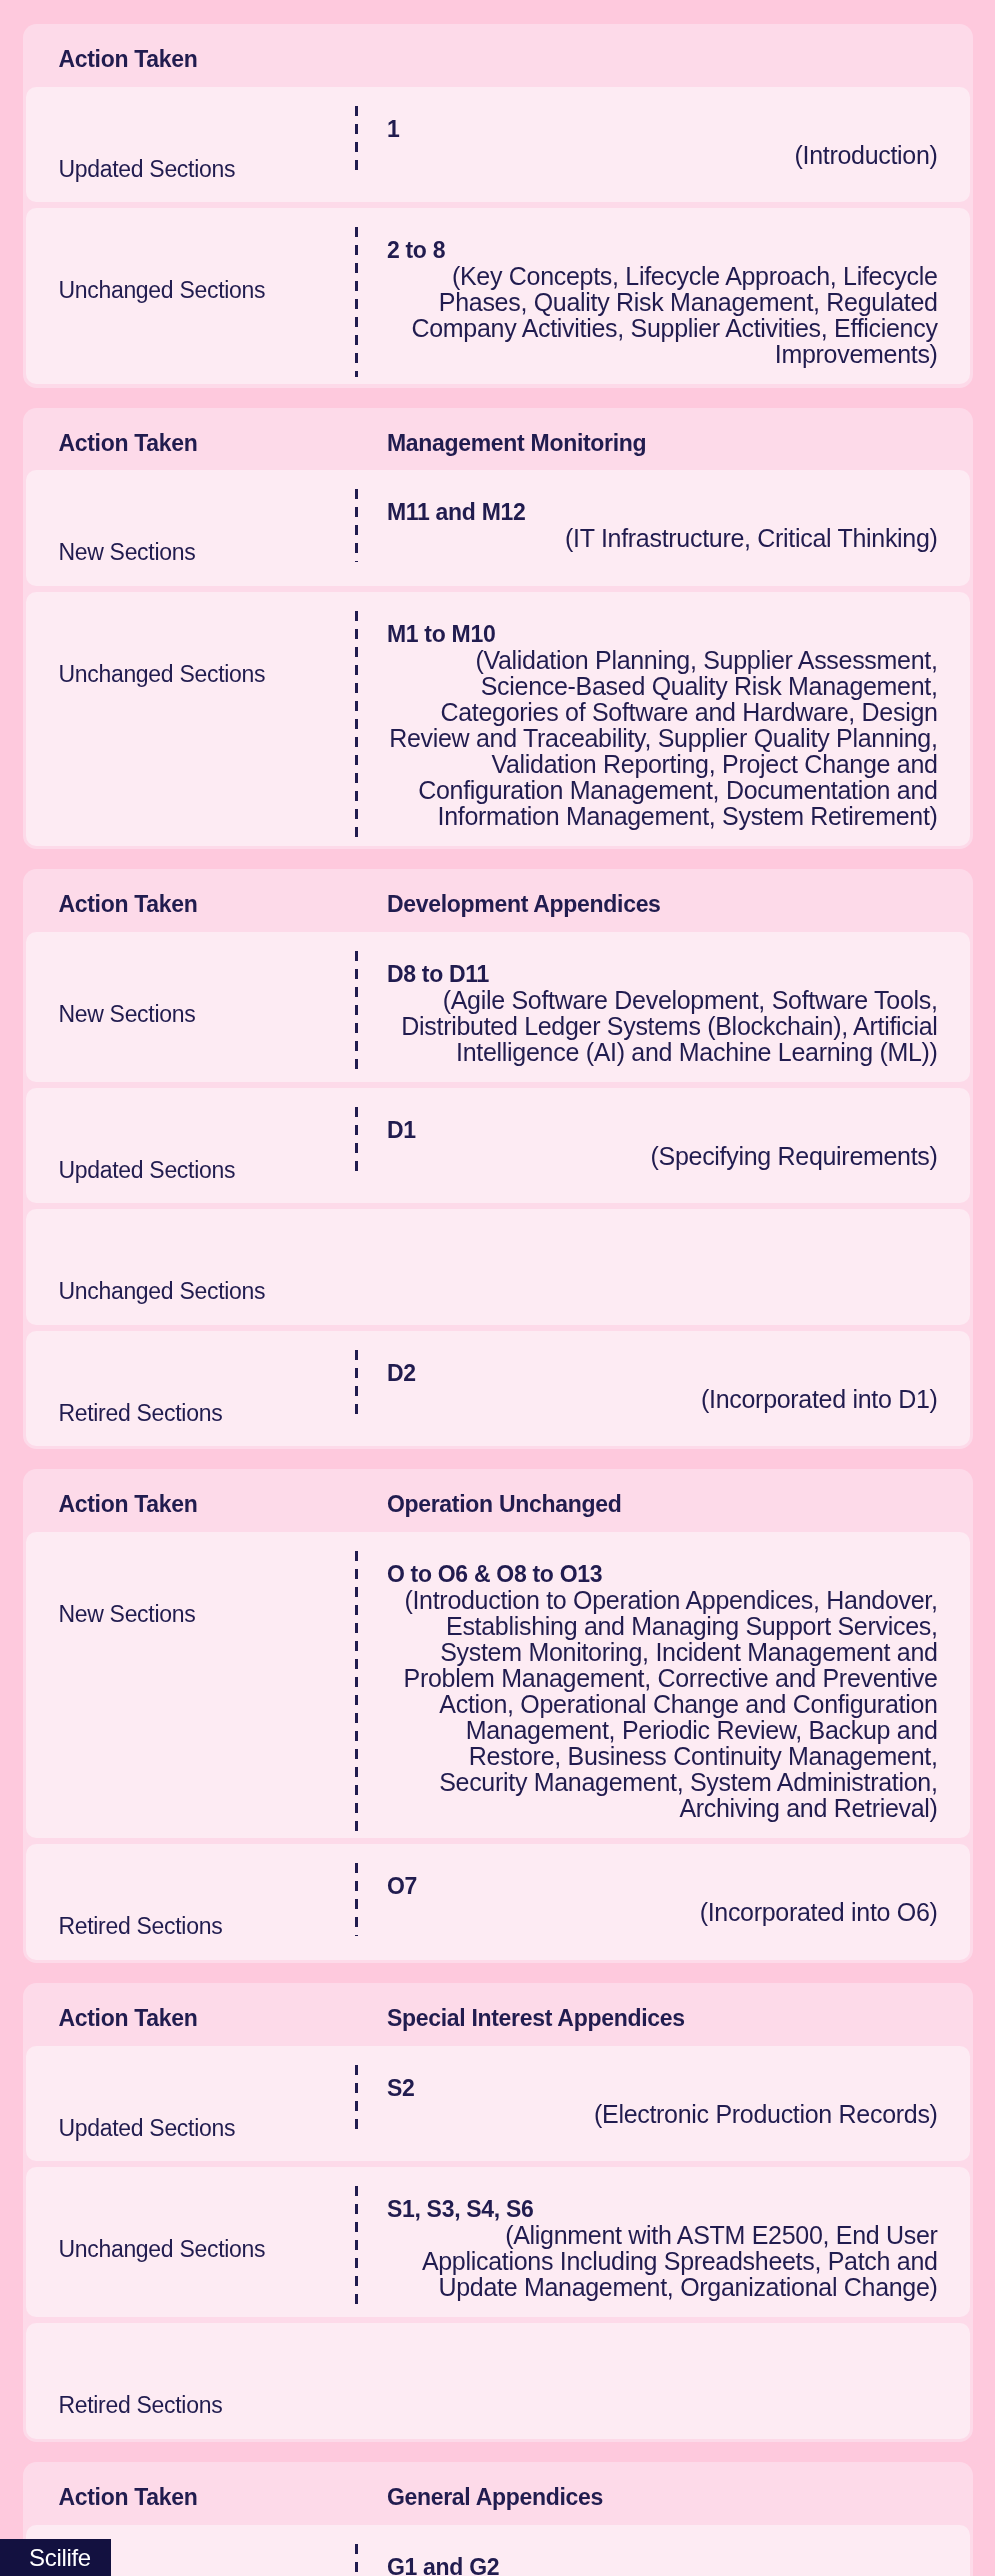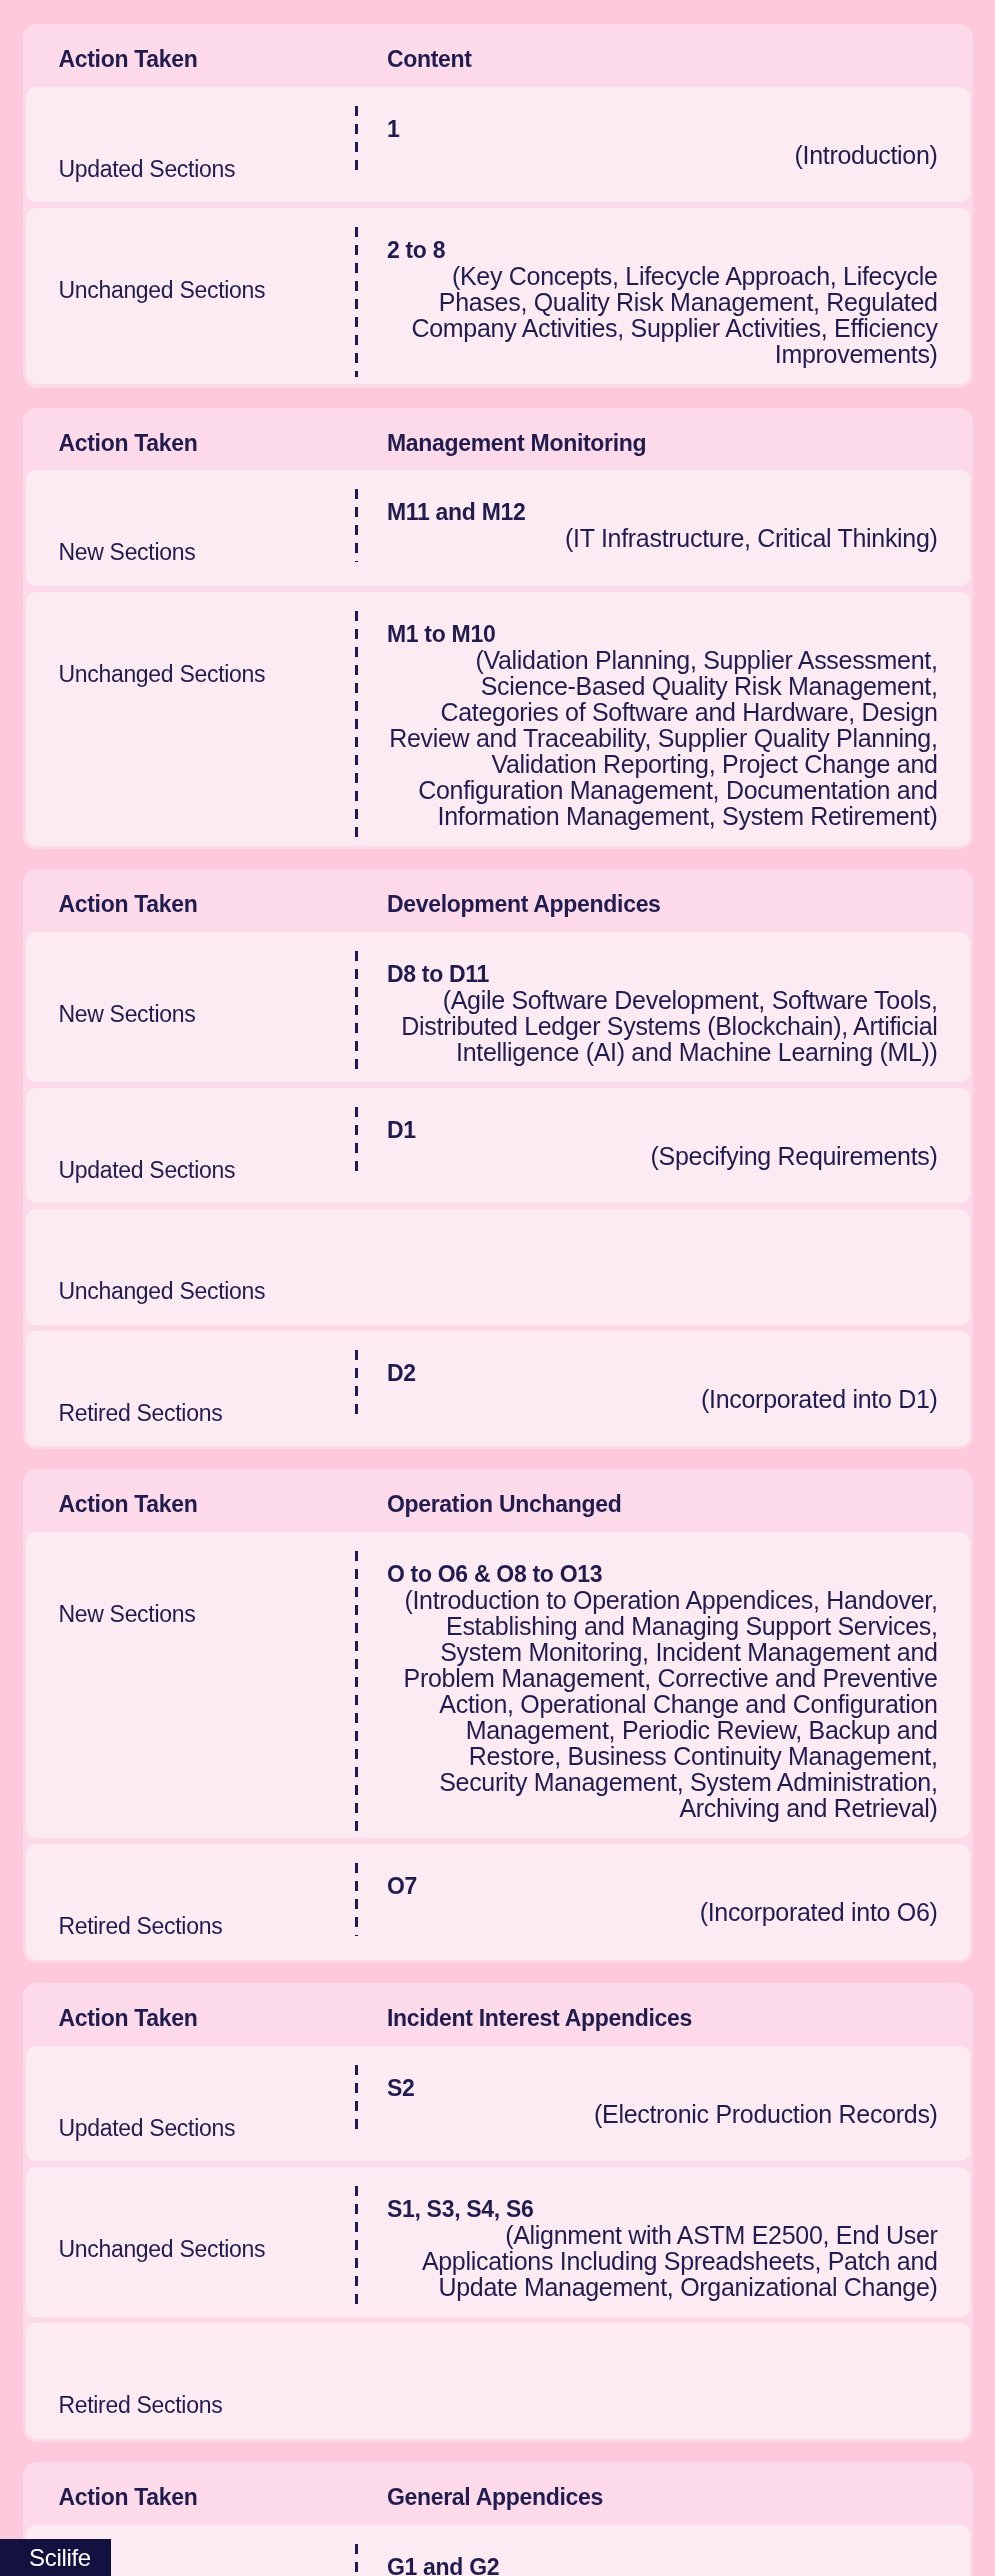--- a/index.html
+++ b/index.html
@@ -116,21 +116,20 @@
   }
 </style>
 </head>
 <body>
 
 <div class="page">
   <div id="tables-root" style="display: flex; flex-direction: column; gap: 20px;">
   <section class="table-section">
     <div class="table-header">
       <div class="th th-action">Action Taken</div>
-      <div class="th th-content">Content</div>
     </div>
     <div class="rows">
   <div class="row">
     <div class="cell-action">Updated Sections</div>
     <div class="cell-content">
       <div class="content-inner">
         <div class="dash"></div>
         <div class="sections">1</div>
         <div class="description">(Introduction)</div>
       </div>
@@ -251,21 +250,21 @@
         <div class="description">(Incorporated into O6)</div>
       </div>
     </div>
   </div>
 </div>
   </section>
 
   <section class="table-section">
     <div class="table-header">
       <div class="th th-action">Action Taken</div>
-      <div class="th th-content">Incident Interest Appendices</div>
+      <div class="th th-content">Special Interest Appendices</div>
     </div>
     <div class="rows">
   <div class="row">
     <div class="cell-action">Updated Sections</div>
     <div class="cell-content">
       <div class="content-inner">
         <div class="dash"></div>
         <div class="sections">S2</div>
         <div class="description">(Electronic Production Records)</div>
       </div>

